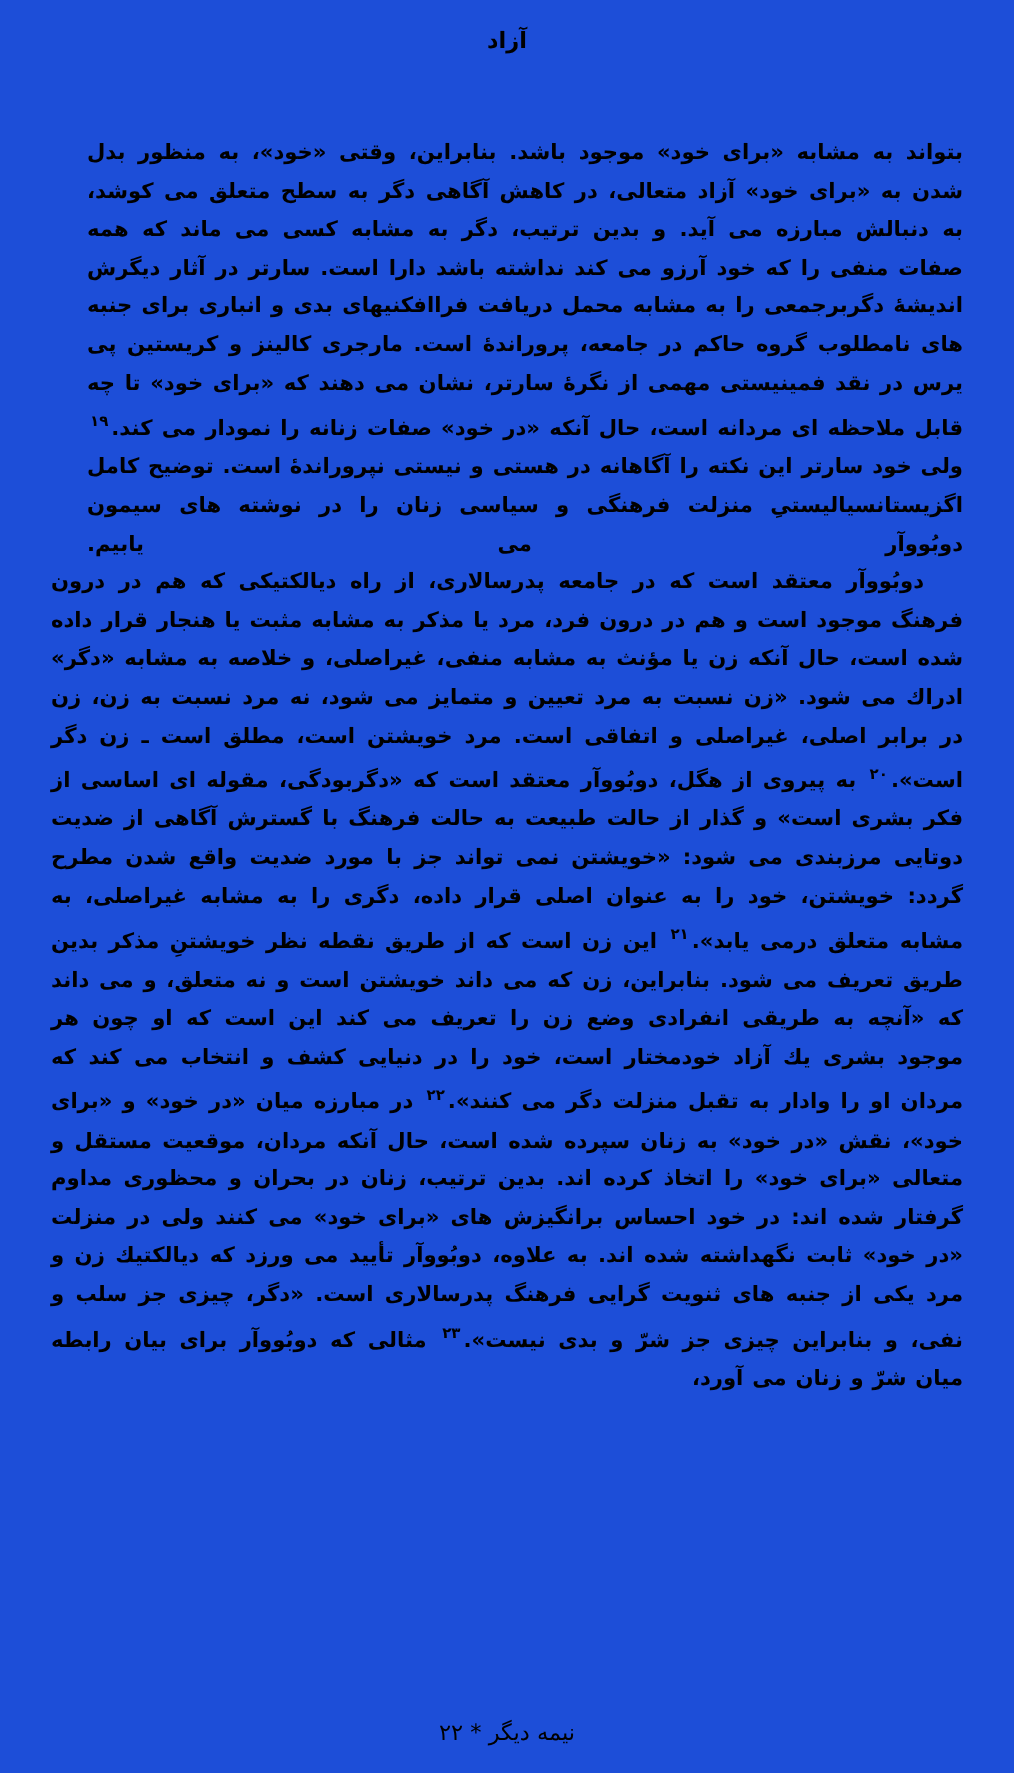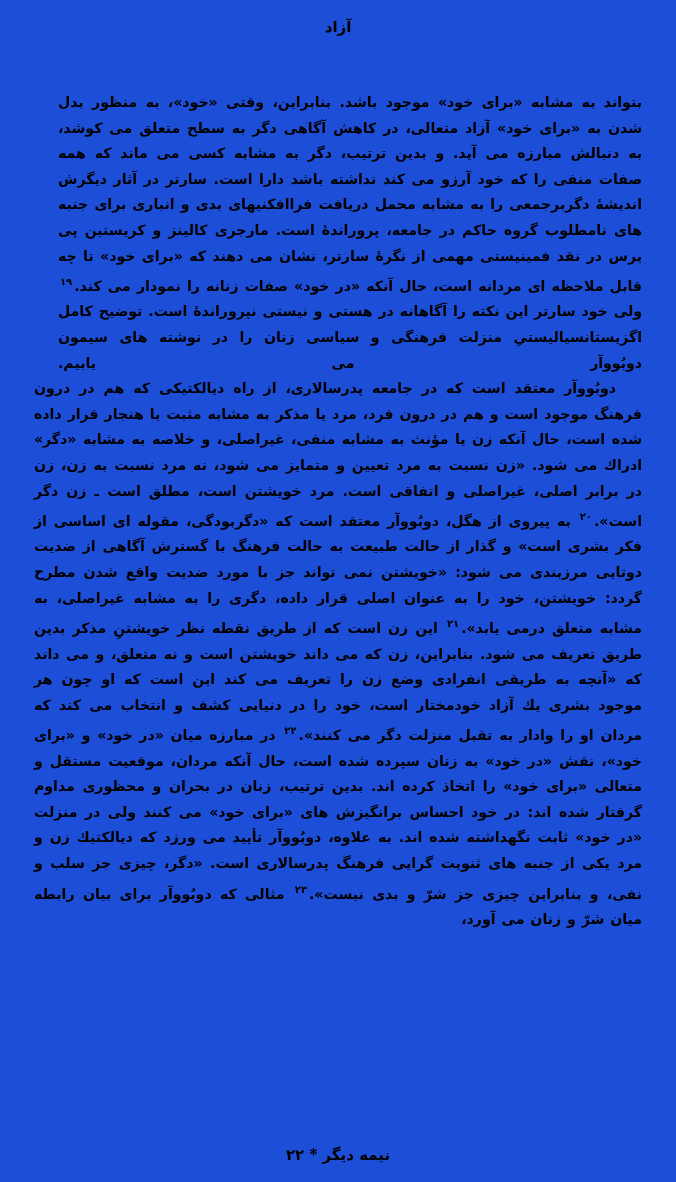--- a/index.html
+++ b/index.html
@@ -57,21 +57,21 @@
     padding: 0 2px;
   }
   .footer {
     position: absolute;
     left: 0;
     right: 0;
     bottom: 18px;
     text-align: center;
     direction: rtl;
     font-size: 15px;
-    font-weight: bold;
+    font-weight: normal;
     letter-spacing: 1px;
   }
 </style>
 </head>
 <body>
 
 <div class="page">
 
   <div class="header-title">آزاد</div>
 

